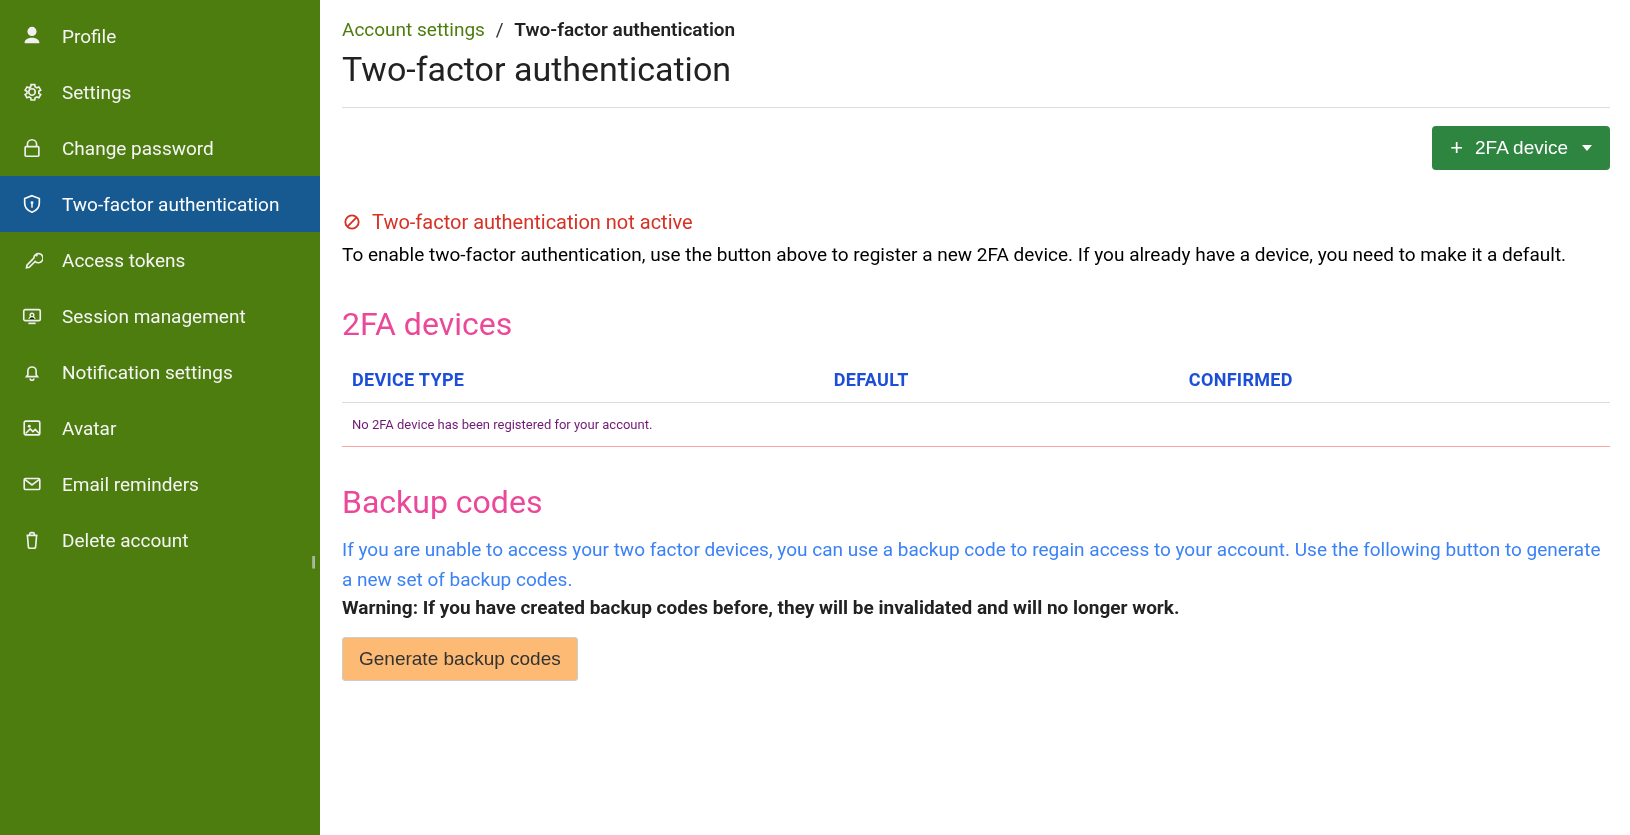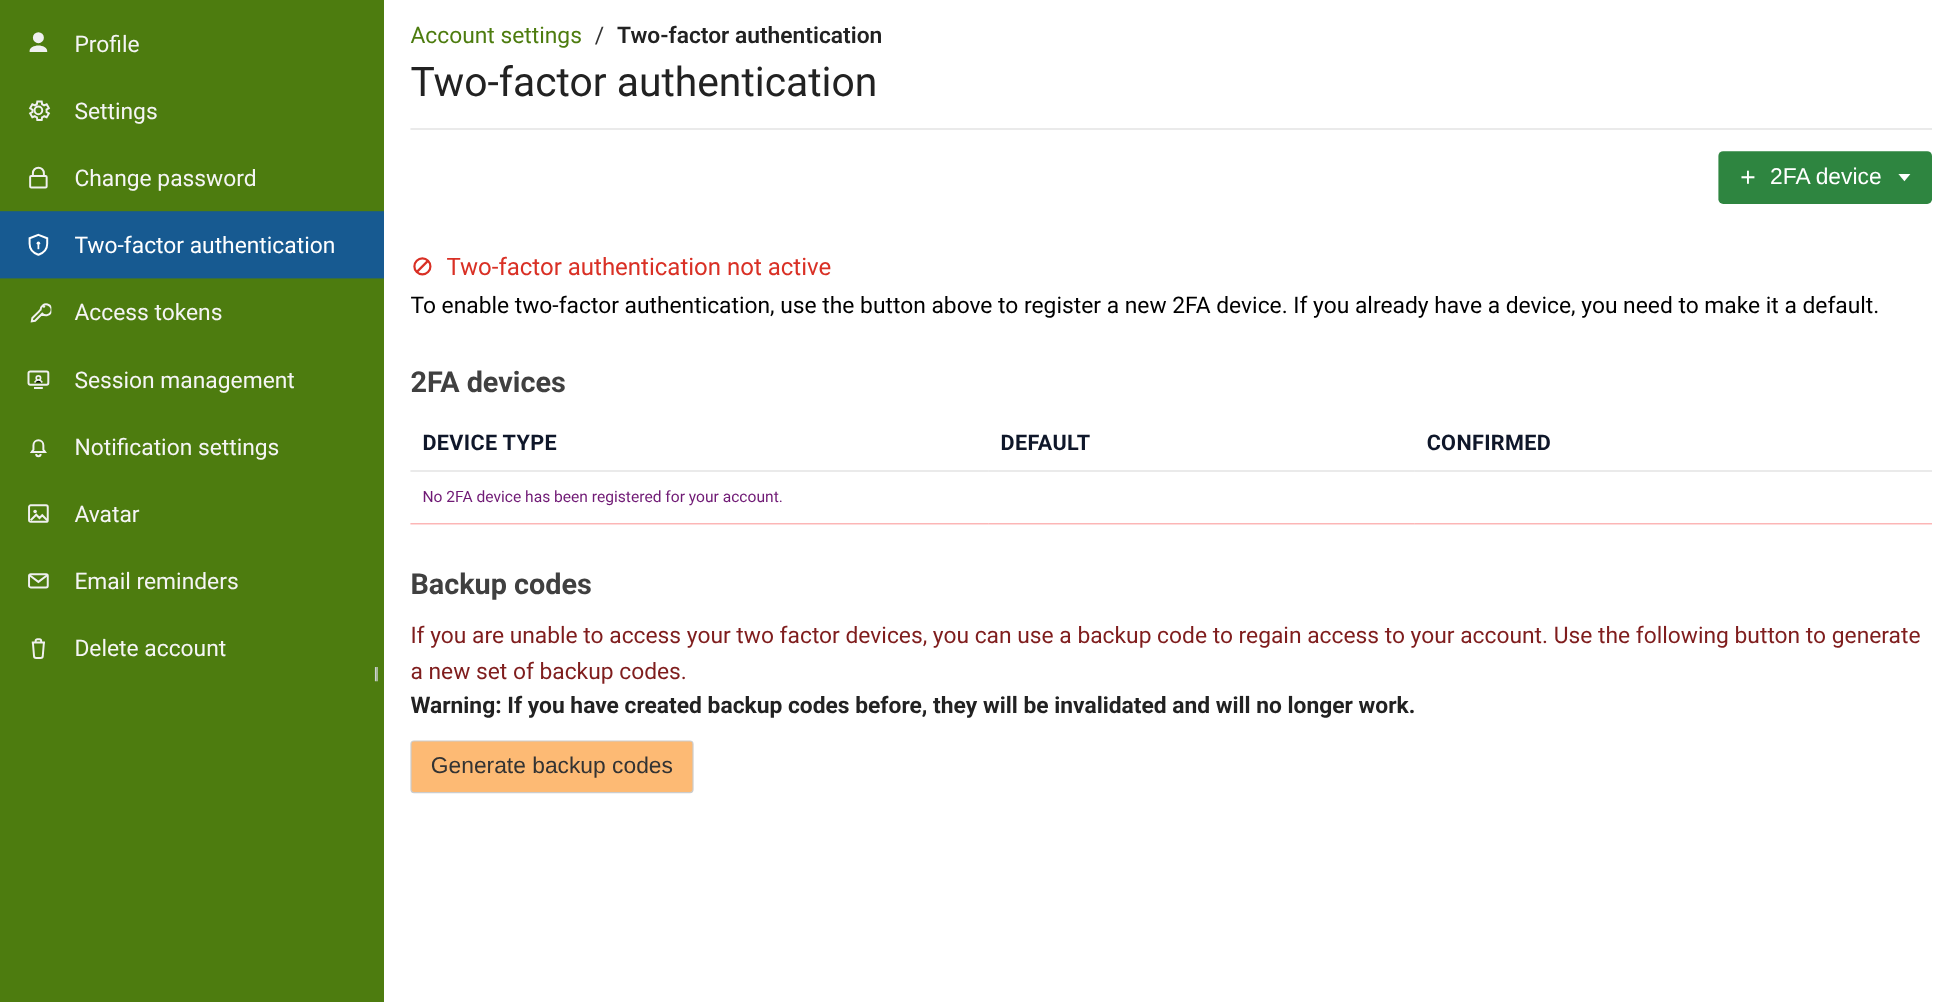--- a/index.html
+++ b/index.html
@@ -121,50 +121,50 @@
   }
   .alert-line .icon { color: #d93025; }
   .alert-desc {
     font-size: 19px;
     color: #000000;
     line-height: 1.55;
     margin-bottom: 36px;
   }
 
   h2.section-title {
-    font-size: 24px;
-    font-weight: 700;
+    font-size: 32px;
+    font-weight: 400;
     margin: 0 0 14px 0;
-    color: #404040;
+    color: #ec4899;
   }
 
   table.devices {
     width: 100%;
     border-collapse: collapse;
     font-size: 18px;
     margin-bottom: 36px;
   }
   table.devices thead th {
     text-align: left;
     font-weight: 700;
     letter-spacing: 0.3px;
     padding: 12px 10px;
     border-bottom: 1px solid #ddd;
-    color: #0f172a;
+    color: #1d4ed8;
   }
   table.devices tbody td {
     padding: 14px 10px;
     border-bottom: 1px solid #fca5a5;
     color: #701a75;
     font-size: 13px;
   }
 
   .backup-desc {
     font-size: 19px;
-    color: #7f1d1d;
+    color: #3b82f6;
     line-height: 1.55;
     margin-bottom: 2px;
   }
   .backup-warning {
     font-size: 19px;
     color: #222;
     margin-top: 2px;
     margin-bottom: 18px;
   }
   .backup-warning .label { font-weight: 700; }

